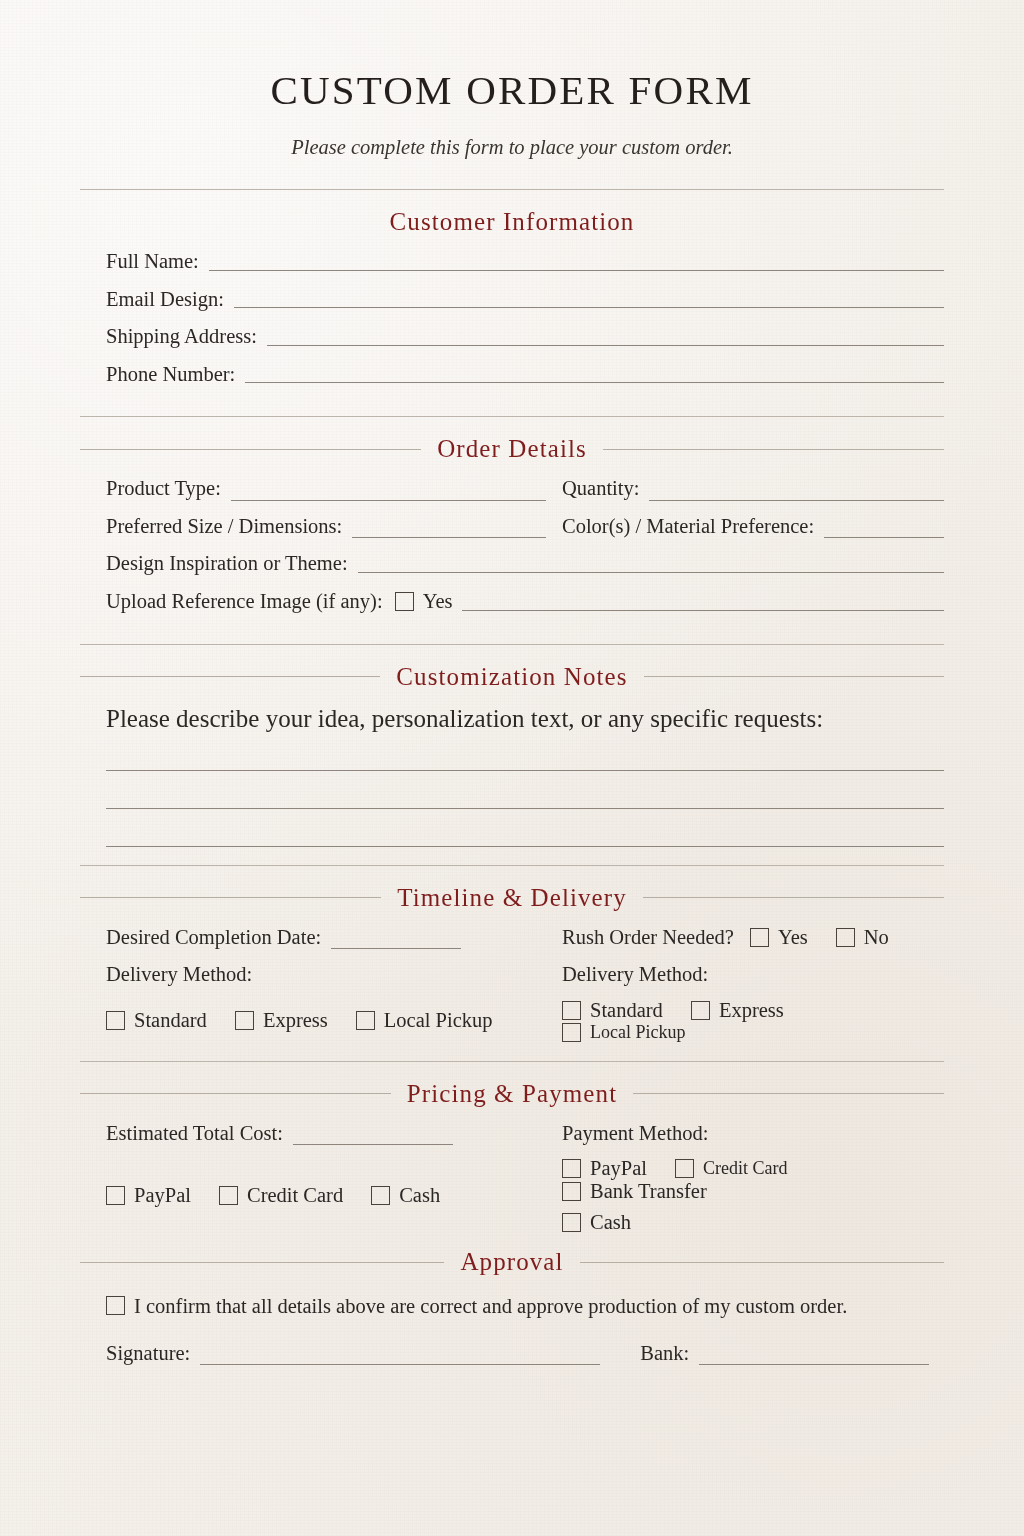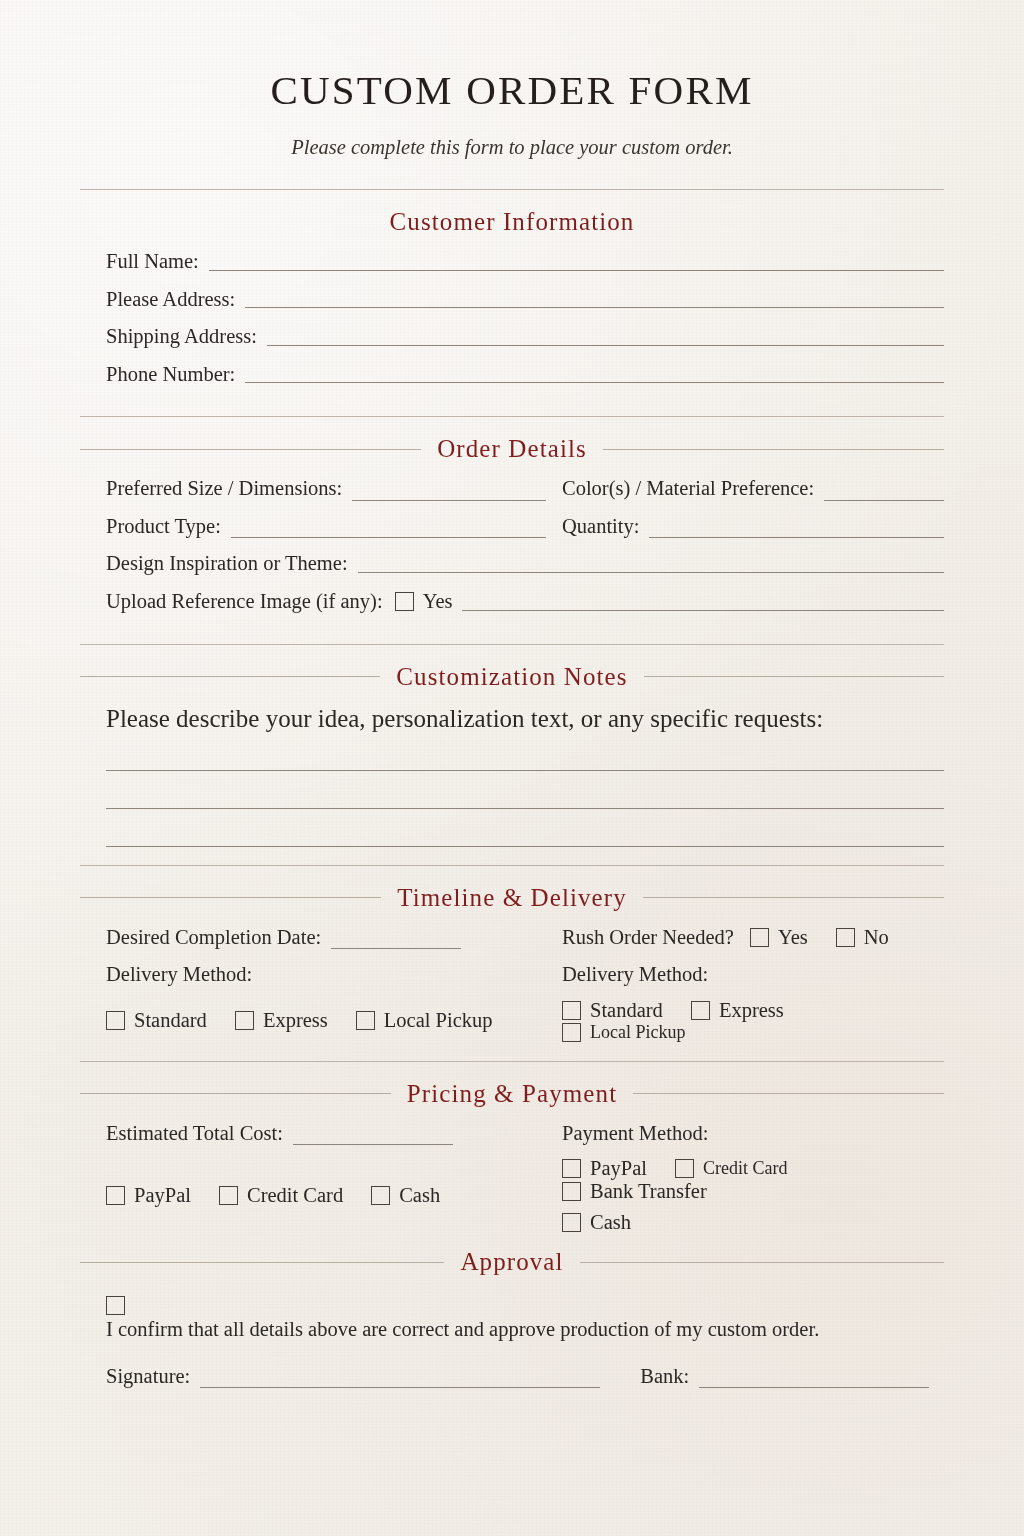--- a/index.html
+++ b/index.html
@@ -137,21 +137,20 @@
   }
   .half { flex: 0 0 440px; display: flex; align-items: center; flex-wrap: wrap; }
   .half.r { flex: 1 1 auto; margin-left: 16px; }
   .approval-row {
     display: flex;
     align-items: flex-start;
     margin-top: 16px;
     padding-left: 26px;
     font-size: 20.5px;
     line-height: 1.45;
-    flex-direction: column;
   }
   .approval-row .cbx { margin-top: 4px; }
   .sig-row {
     display: flex;
     align-items: flex-end;
     margin-top: 20px;
     font-size: 20.5px;
   }
   .indent { padding-left: 26px; }
 </style>
@@ -172,58 +171,58 @@
     <span class="line hidden"></span>
     <h2>Customer Information</h2>
     <span class="line hidden"></span>
   </div>
 
   <div class="row indent">
     <span class="lbl">Full Name:</span>
     <span class="fill"></span>
   </div>
   <div class="row indent">
-    <span class="lbl">Please Address:</span>
+    <span class="lbl">Email Design:</span>
     <span class="fill"></span>
   </div>
   <div class="row indent">
     <span class="lbl">Shipping Address:</span>
     <span class="fill"></span>
   </div>
   <div class="row indent">
     <span class="lbl">Phone Number:</span>
     <span class="fill"></span>
   </div>
 
   <hr class="rule">
 
   <div class="sec-head">
     <span class="line"></span>
     <h2>Order Details</h2>
     <span class="line"></span>
+  </div>
+
+  <div class="row indent">
+    <span class="col left">
+      <span class="lbl">Product Type:</span>
+      <span class="fill"></span>
+    </span>
+    <span class="col right">
+      <span class="lbl">Quantity:</span>
+      <span class="fill"></span>
+    </span>
   </div>
 
   <div class="row indent">
     <span class="col left">
       <span class="lbl">Preferred Size / Dimensions:</span>
       <span class="fill"></span>
     </span>
     <span class="col right">
       <span class="lbl">Color(s) / Material Preference:</span>
-      <span class="fill"></span>
-    </span>
-  </div>
-
-  <div class="row indent">
-    <span class="col left">
-      <span class="lbl">Product Type:</span>
-      <span class="fill"></span>
-    </span>
-    <span class="col right">
-      <span class="lbl">Quantity:</span>
       <span class="fill"></span>
     </span>
   </div>
 
   <div class="row indent">
     <span class="lbl">Design Inspiration or Theme:</span>
     <span class="fill"></span>
   </div>
 
   <div class="row indent">

